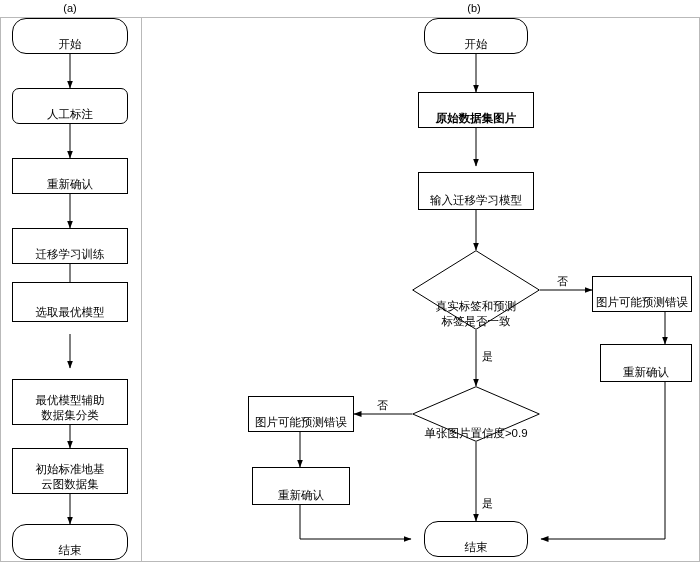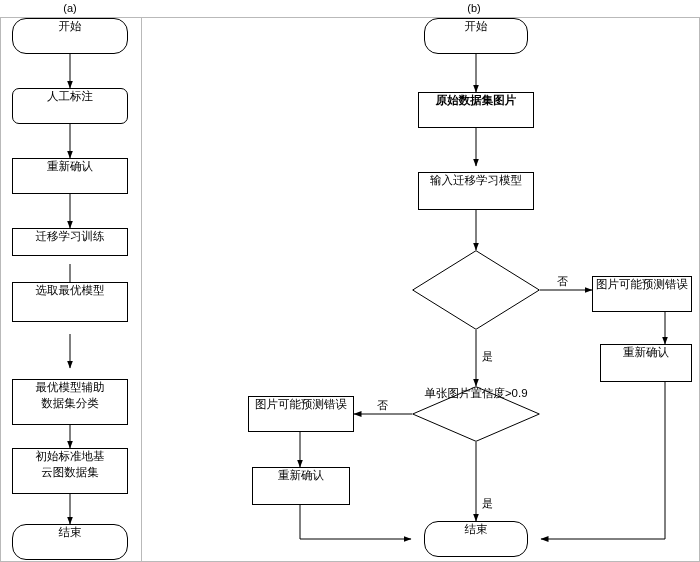--- a/index.html
+++ b/index.html
@@ -23,21 +23,21 @@
     color: #000;
     text-align: center;
     white-space: nowrap;
   }
   .node {
     position: absolute;
     box-sizing: border-box;
     border: 1px solid #000000;
     background: #ffffff;
     display: flex;
-    align-items: flex-start;
+    align-items: flex-end;
     justify-content: center;
     text-align: center;
     font-size: 11.5px;
     color: #000000;
     line-height: 1.35;
     white-space: pre-line;
   }
   .node.terminal {
     border-radius: 14px;
   }
@@ -135,21 +135,21 @@
 
   <div class="node terminal" style="left:12px; top:18px; width:116px; height:36px;">
     <span>开始</span>
   </div>
   <div class="node process" style="left:12px; top:88px; width:116px; height:36px;border-radius:7px;">
     <span>人工标注</span>
   </div>
   <div class="node process" style="left:12px; top:158px; width:116px; height:36px;">
     <span>重新确认</span>
   </div>
-  <div class="node process" style="left:12px; top:228px; width:116px; height:28px;">
+  <div class="node process" style="left:12px; top:228px; width:116px; height:36px;">
     <span>迁移学习训练</span>
   </div>
   <div class="node process" style="left:12px; top:282px; width:116px; height:40px;">
     <span>选取最优模型</span>
   </div>
   <div class="node process" style="left:12px; top:368px; width:116px; height:46px;margin-top:11px;">
     <span>最优模型辅助
 数据集分类</span>
   </div>
   <div class="node process" style="left:12px; top:448px; width:116px; height:46px;">
@@ -167,20 +167,22 @@
     <span>原始数据集图片</span>
   </div>
   <div class="node process" style="left:418px; top:172px; width:116px; height:38px;">
     <span>输入迁移学习模型</span>
   </div>
 
   <div class="node decision" style="left:412px; top:250px; width:128px; height:80px;">
     <svg class="dia-shape" viewBox="0 0 128 80" preserveAspectRatio="none">
       <polygon points="64,0.7 127.3,40 64,79.3 0.7,40" fill="#ffffff" stroke="#000000" stroke-width="1"></polygon>
     </svg>
+    <span class="dia-text">真实标签和预测
+标签是否一致</span>
   </div>
 
   <div class="node process" style="left:592px; top:276px; width:100px; height:36px;">
     <span>图片可能预测错误</span>
   </div>
   <div class="node process" style="left:600px; top:344px; width:92px; height:38px;">
     <span>重新确认</span>
   </div>
 
   <div class="node decision" style="left:412px; top:386px; width:128px; height:56px;">

